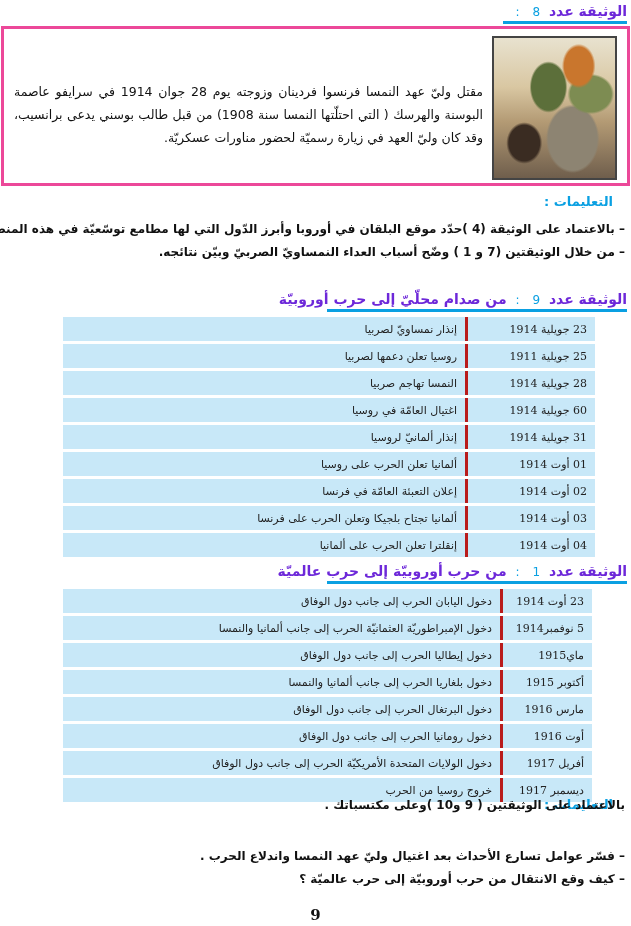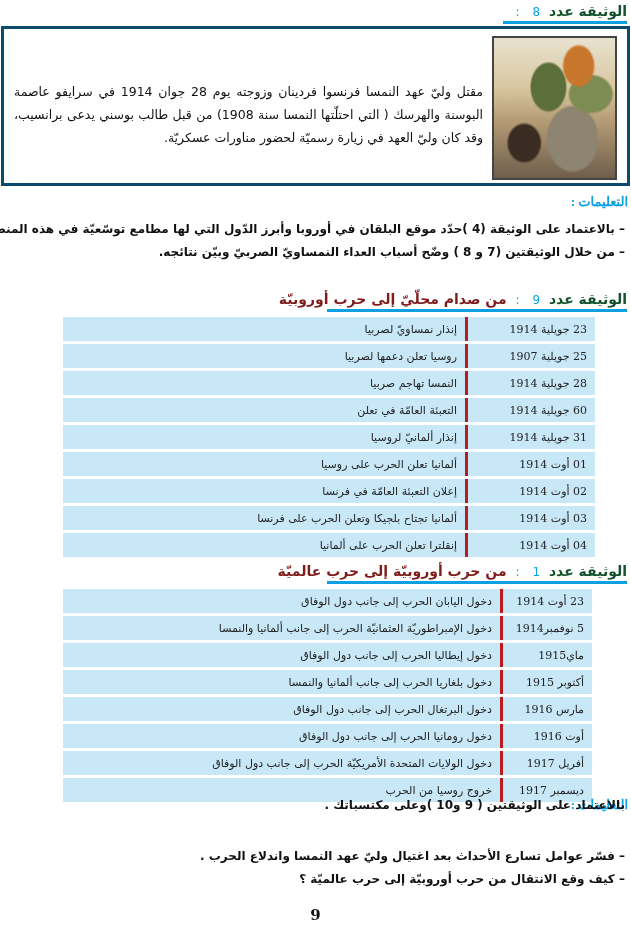--- a/index.html
+++ b/index.html
@@ -4,48 +4,48 @@
   <style>
     * { box-sizing: border-box; margin: 0; padding: 0; }
     html, body { width: 631px; height: 926px; background: #ffffff; overflow: hidden; }
     body { position: relative; font-family: "DejaVu Sans", sans-serif; color: #111; direction: rtl; }
 
     .doc-heading {
       position: absolute; right: 4px; height: 22px;
       font-family: "DejaVu Sans", sans-serif; font-weight: bold; font-size: 14px;
       white-space: nowrap; direction: rtl; line-height: 18px;
     }
-    .doc-heading .blue { color: #14532d; }
-    .doc-heading .black { color: #7f1d1d; }
+    .doc-heading .blue { color: #6d28d9; }
+    .doc-heading .black { color: #6d28d9; }
     .doc-heading .num { color: #0aa0e2; font-weight: normal; font-size: 12px; margin: 0 4px; }
     .doc-heading .underline { position: absolute; left: 0; right: 0; bottom: 0; height: 3px; background: #0aa0e2; }
 
     .doc8-box {
       position: absolute; left: 1px; top: 26px; width: 629px; height: 160px;
-      border: 3px solid #0c4a6e;
+      border: 3px solid #ec4899;
     }
     .photo {
       position: absolute; right: 10px; top: 7px; width: 125px; height: 144px;
       border: 2px solid #444;
       background:
         radial-gradient(ellipse at 70% 20%, #c9762d 0 12%, transparent 14%),
         radial-gradient(ellipse at 45% 35%, #5c6f3a 0 18%, transparent 20%),
         radial-gradient(ellipse at 80% 40%, #7d8c52 0 15%, transparent 17%),
         radial-gradient(ellipse at 25% 75%, #3a2c22 0 12%, transparent 14%),
         radial-gradient(ellipse at 65% 72%, #8d8472 0 22%, transparent 24%),
         linear-gradient(180deg, #e8e2cf 0%, #d9c7a2 35%, #b39a74 60%, #6f5e4c 100%);
     }
     .doc8-text {
       position: absolute; right: 144px; left: 10px; top: 51px;
       font-size: 12.5px; line-height: 23px; text-align: justify; text-align-last: right;
       color: #111;
     }
 
     .section-label {
-      position: absolute; right: 3px; font-weight: bold; font-size: 13px; color: #0aa0e2; font-family: Liberation Serif, serif;
+      position: absolute; right: 18px; font-weight: bold; font-size: 13px; color: #0aa0e2;
     }
     .instr-line {
       position: absolute; right: 6px; font-weight: bold; font-size: 12px; color: #111; white-space: nowrap;
     }
 
     table.events {
       position: absolute; border-collapse: separate; border-spacing: 0 3px; direction: rtl;
     }
     table.events td {
       background: #c8e8f8; height: 24px; font-size: 11px; color: #222;
@@ -70,47 +70,47 @@
   <span class="underline"></span>
 </div>
 
 <div class="doc8-box">
   <div class="photo"></div>
   <p class="doc8-text">مقتل وليّ عهد النمسا فرنسوا فردينان وزوجته يوم 28 جوان 1914 في سرايفو عاصمة البوسنة والهرسك ( التي احتلّتها النمسا سنة 1908) من قبل طالب بوسني يدعى برانسيب، وقد كان وليّ العهد في زيارة رسميّة لحضور مناورات عسكريّة.</p>
 </div>
 
 <div class="section-label" style="top:194px;">التعليمات :</div>
 <div class="instr-line" style="top:222px;">– بالاعتماد على الوثيقة (4 )حدّد موقع البلقان في أوروبا وأبرز الدّول التي لها مطامع توسّعيّة في هذه المنطقة.</div>
-<div class="instr-line" style="top:245px;">– من خلال الوثيقتين (7 و 8 ) وضّح أسباب العداء النمساويّ الصربيّ وبيّن نتائجه.</div>
+<div class="instr-line" style="top:245px;">– من خلال الوثيقتين (7 و 1 ) وضّح أسباب العداء النمساويّ الصربيّ وبيّن نتائجه.</div>
 
 <div class="doc-heading" style="top:290px; width:300px;">
   <span class="blue">الوثيقة عدد</span>
   <span class="num">9</span>
   <span class="num">:</span>
   <span class="black">من صدام محلّيّ إلى حرب أوروبيّة</span>
   <span class="underline"></span>
 </div>
 
 <table class="events" style="left:63px; top:314px; width:532px;">
   <tbody>
     <tr>
         <td class="date" style="width:130px;">23 جويلية 1914</td>
         <td class="event">إنذار نمساويّ لصربيا</td>
       </tr>
     <tr>
-        <td class="date">25 جويلية 1907</td>
+        <td class="date">25 جويلية 1911</td>
         <td class="event">روسيا تعلن دعمها لصربيا</td>
       </tr>
     <tr>
         <td class="date">28 جويلية 1914</td>
         <td class="event">النمسا تهاجم صربيا</td>
       </tr>
     <tr>
         <td class="date">60 جويلية 1914</td>
-        <td class="event">التعبئة العامّة في تعلن</td>
+        <td class="event">اغتيال العامّة في روسيا</td>
       </tr>
     <tr>
         <td class="date">31 جويلية 1914</td>
         <td class="event">إنذار ألمانيّ لروسيا</td>
       </tr>
     <tr>
         <td class="date">01 أوت 1914</td>
         <td class="event">ألمانيا تعلن الحرب على روسيا</td>
       </tr>
     <tr>

